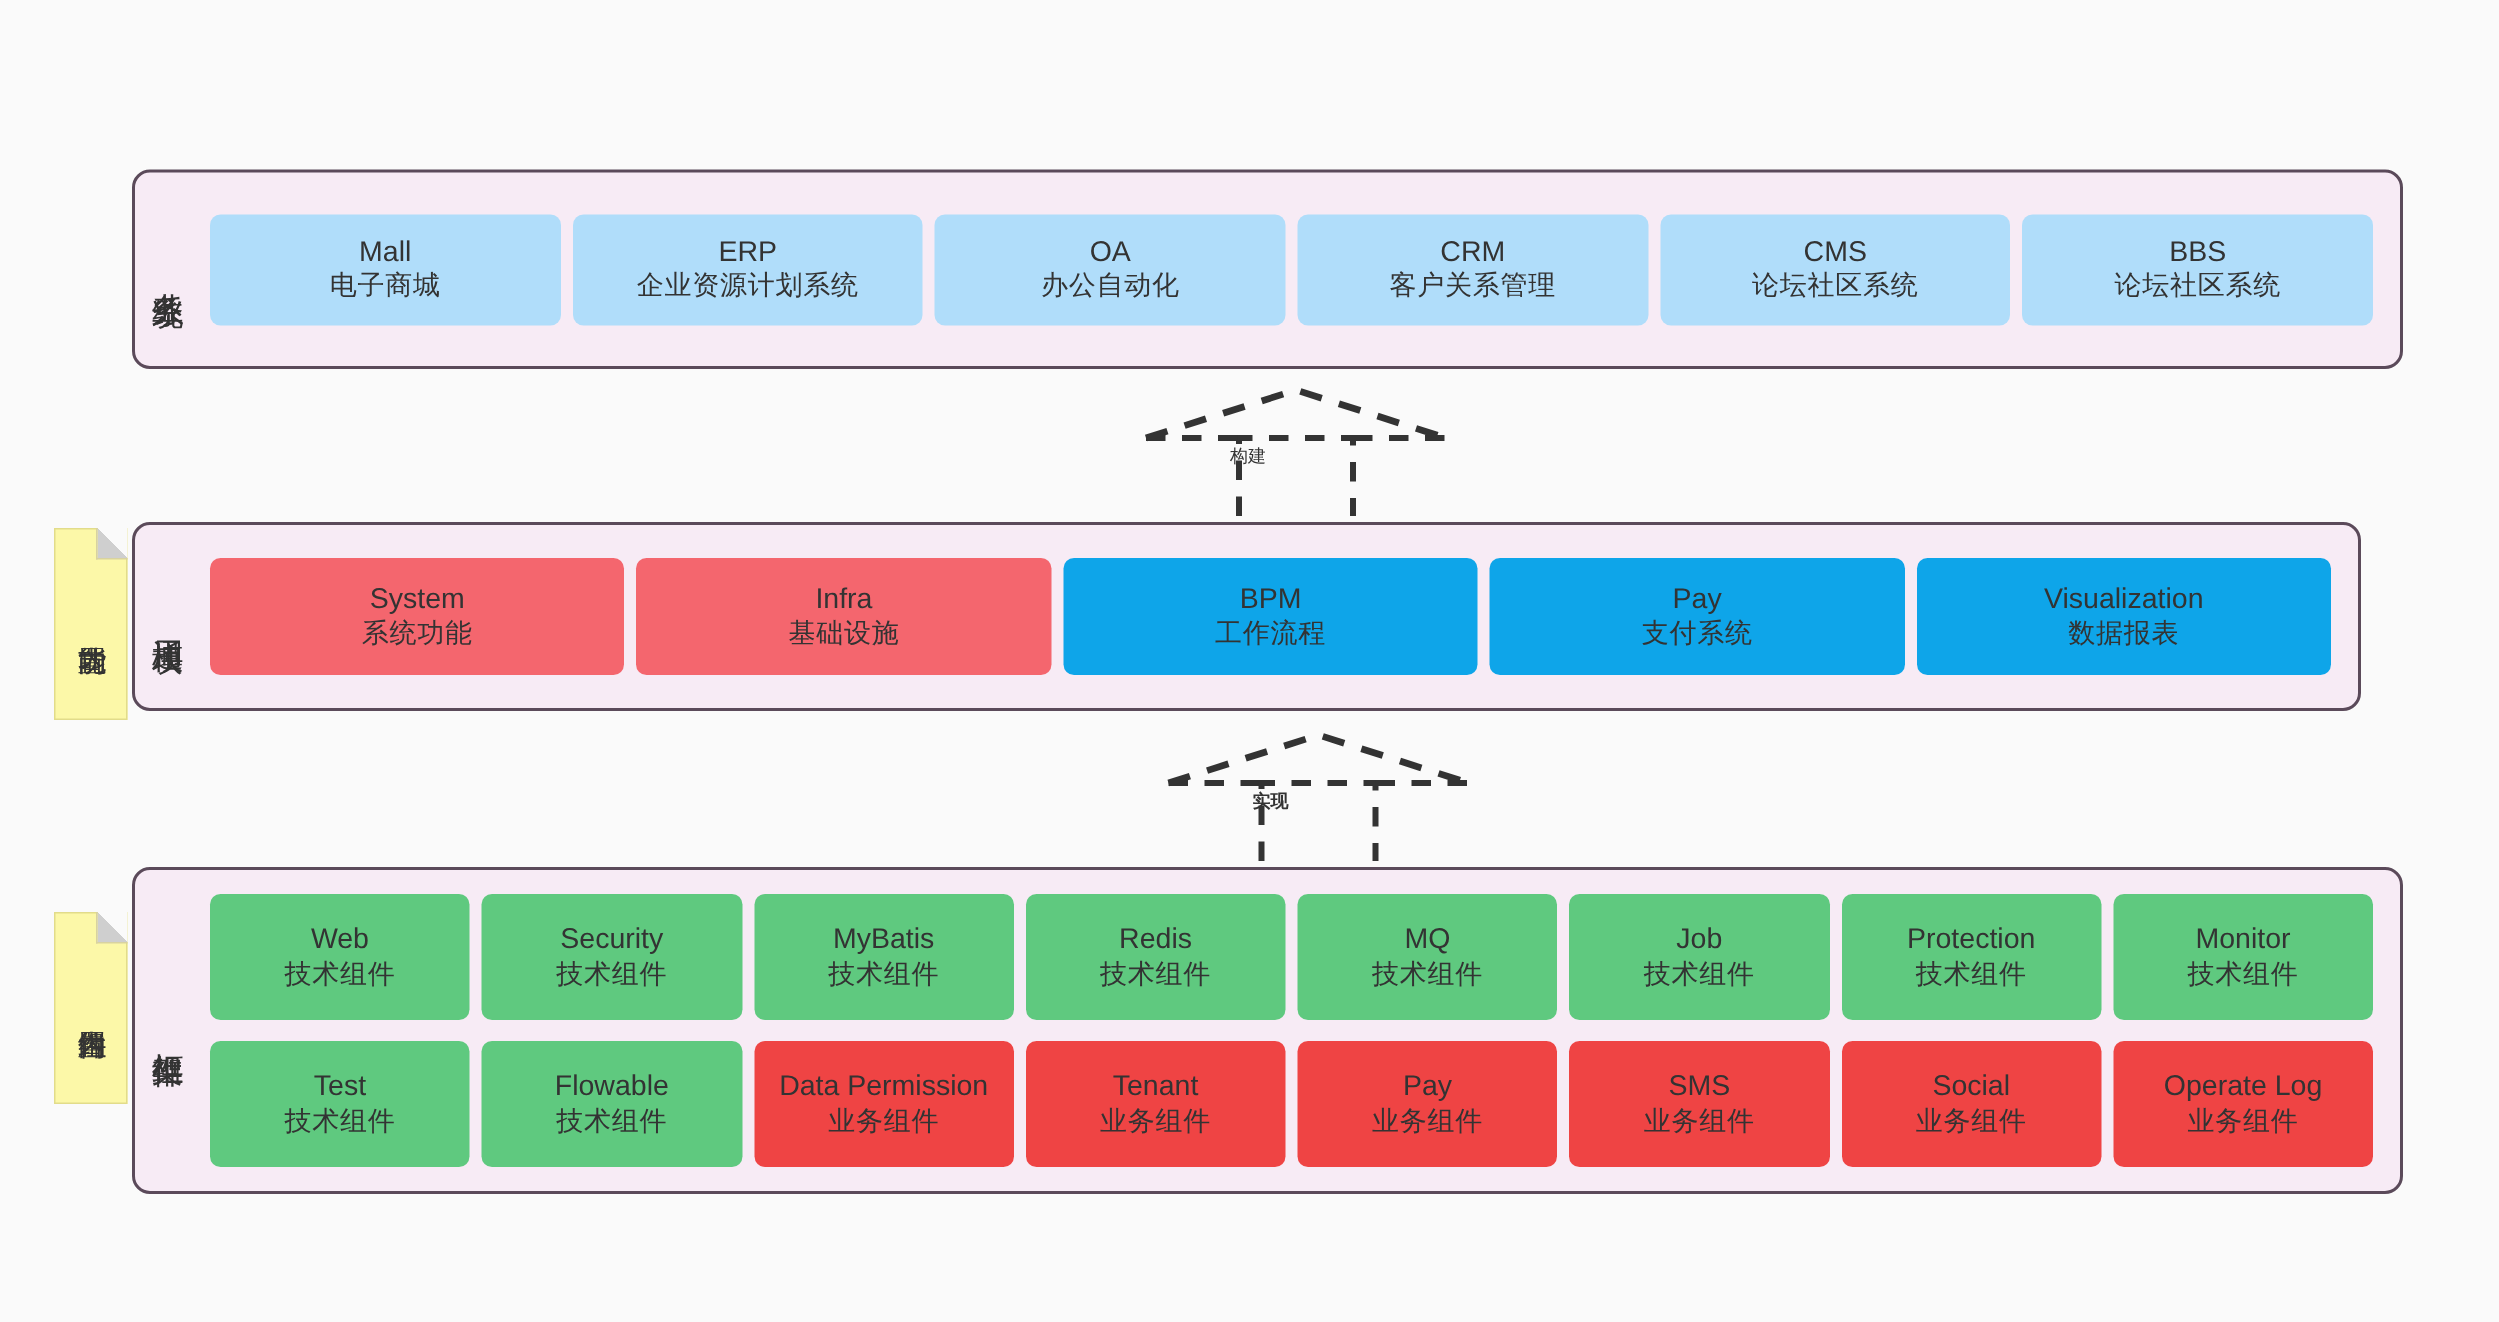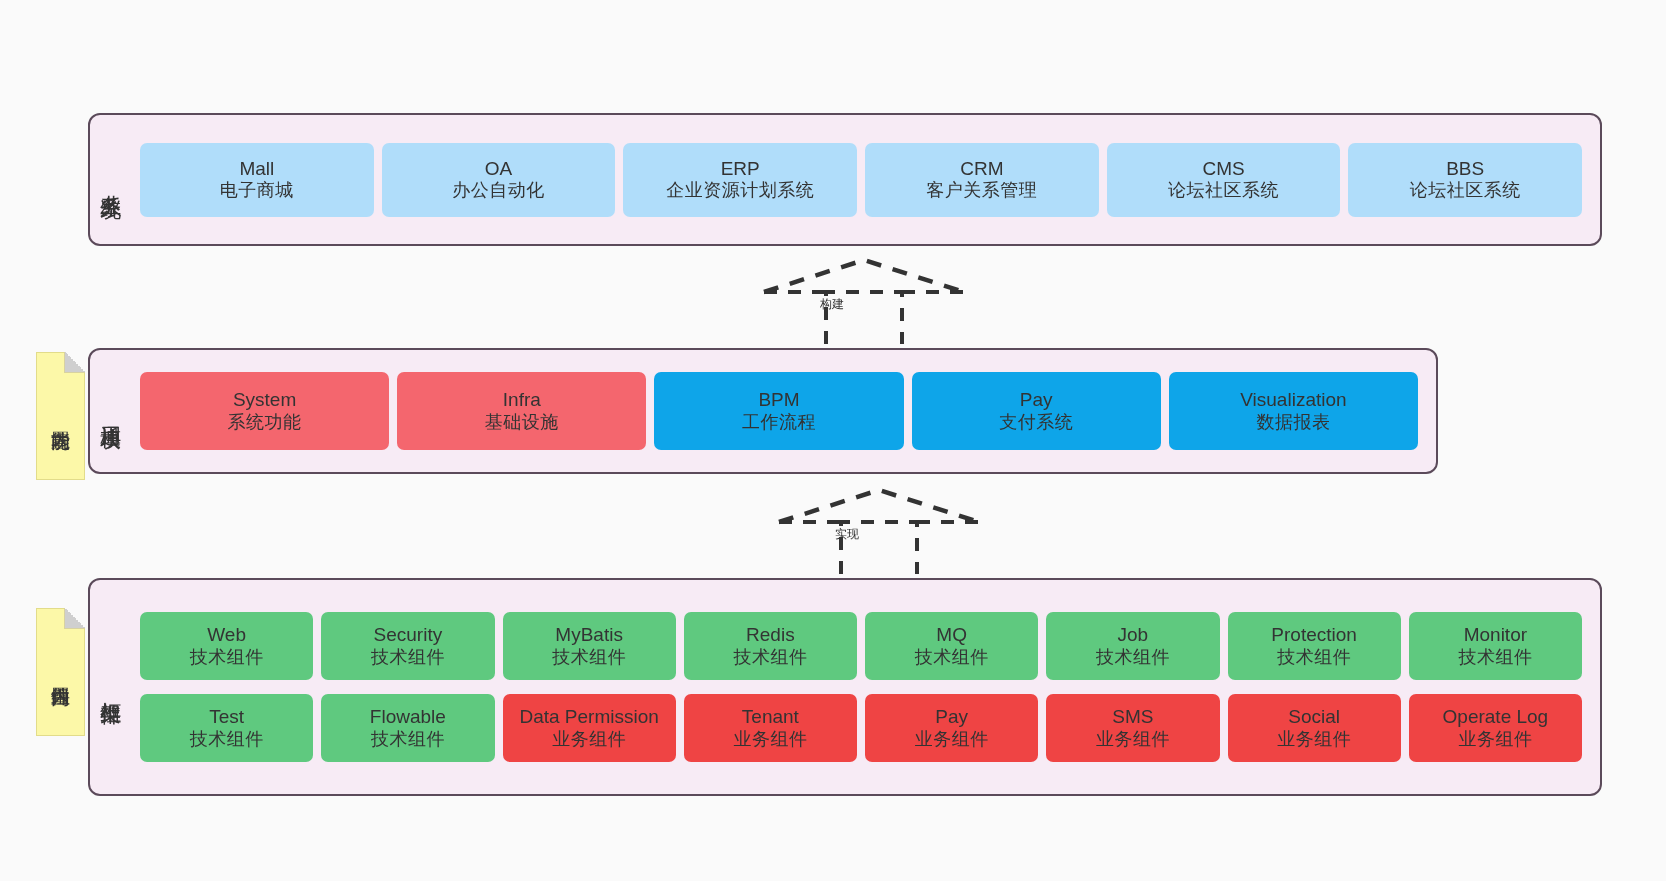--- a/index.html
+++ b/index.html
@@ -94,25 +94,25 @@
   .card.blue      { background: #b0ddfa; }
   .card.red       { background: #f4666e; }
   .card.pink      { background: #0ea5e9; }
   .card.green     { background: #5fc97f; }
   .card.lightgreen{ background: #ef4444; }
 
   
   #layer-business  { left: 88px;  top: 113px; width: 1514px; height: 133px; }
   #layer-business .card { height: 74px; }
 
-  #layer-common    { left: 88px;  top: 348px; width: 1350px; height: 126px; }
+  #layer-common    { left: 88px;  top: 348px; width: 1486px; height: 126px; }
   #layer-common .card { height: 78px; }
 
   #layer-framework { left: 88px;  top: 578px; width: 1514px; height: 218px; }
-  #layer-framework .card { height: 68px; }
+  #layer-framework .card { height: 84px; }
 
   
   .note {
     position: absolute;
     box-sizing: border-box;
     width: 49px;
     background: #fcf8a8;
     border: 1px solid #e2dc8a;
     display: flex;
     align-items: center;
@@ -155,42 +155,42 @@
 
   .arrow-label {
     position: absolute;
     font-size: 12px;
     color: #333333;
     background: transparent;
     white-space: nowrap;
     user-select: none;
   }
   #arrow-build .arrow-label     { left: 72px; top: 40px; }
-  #arrow-implement .arrow-label { left: 72px; top: 40px; }
+  #arrow-implement .arrow-label { left: 72px; top: 40px; font-weight: bold; }
 </style>
 </head>
 <body>
 
 <div id="canvas">
 
   <div class="layer" id="layer-business">
     <div class="layer-label">业务系统</div>
     <div class="layer-body">
       <div class="row">
         <div class="card blue">
           <span class="t-en">Mall</span>
           <span class="t-cn">电子商城</span>
         </div>
         <div class="card blue">
+          <span class="t-en">ERP</span>
+          <span class="t-cn">企业资源计划系统</span>
+        </div>
+        <div class="card blue">
           <span class="t-en">OA</span>
           <span class="t-cn">办公自动化</span>
-        </div>
-        <div class="card blue">
-          <span class="t-en">ERP</span>
-          <span class="t-cn">企业资源计划系统</span>
         </div>
         <div class="card blue">
           <span class="t-en">CRM</span>
           <span class="t-cn">客户关系管理</span>
         </div>
         <div class="card blue">
           <span class="t-en">CMS</span>
           <span class="t-cn">论坛社区系统</span>
         </div>
         <div class="card blue">

